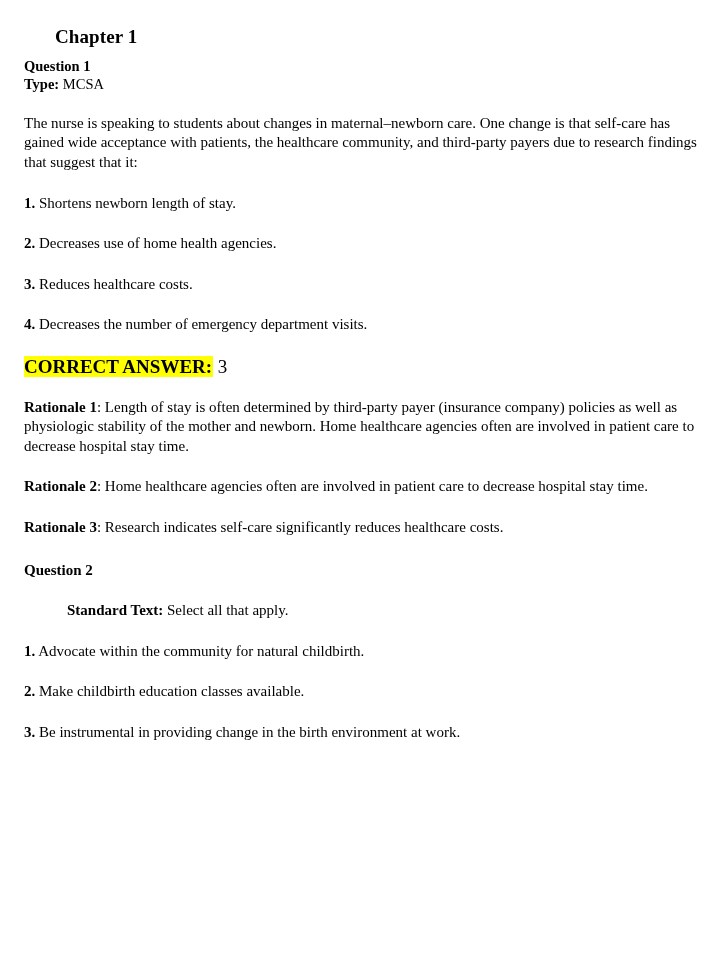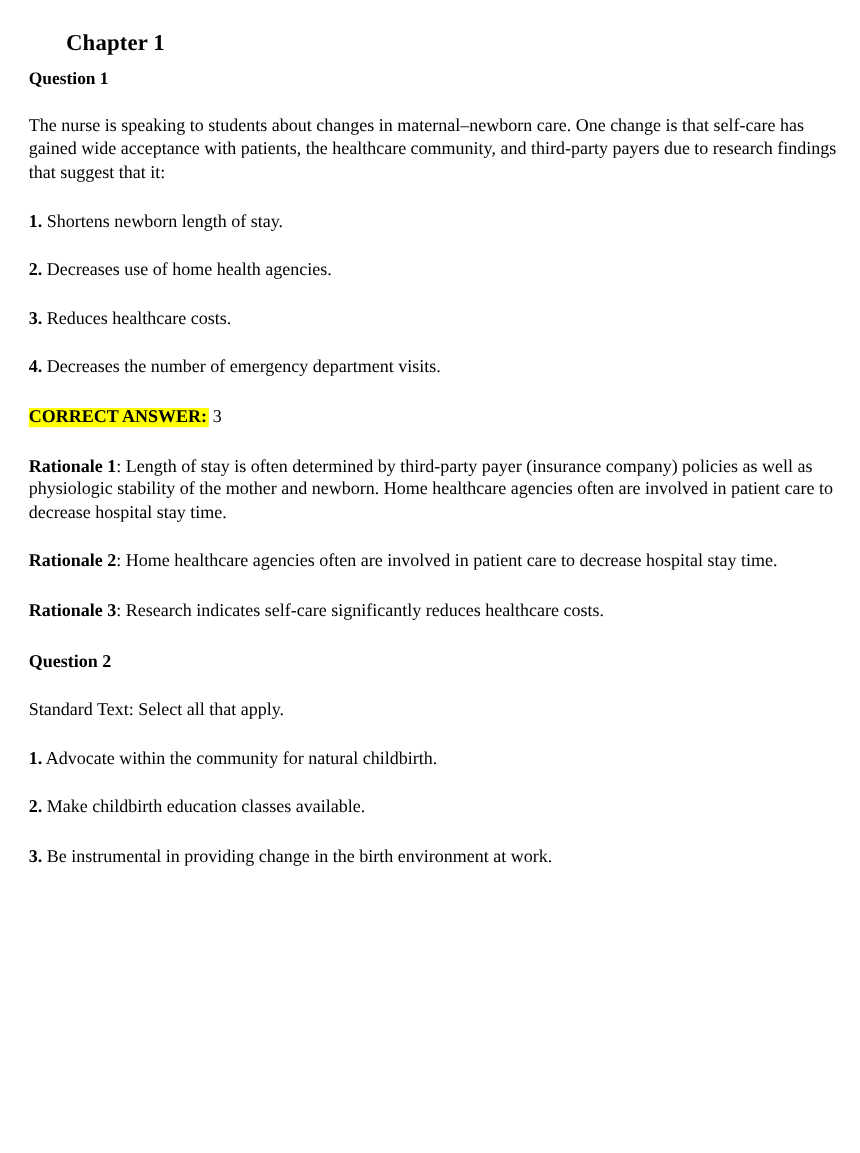--- a/index.html
+++ b/index.html
@@ -51,21 +51,21 @@
   .option {
     font-size: 15px;
     line-height: 19.6px;
     margin: 21px 0 0 0;
     max-width: 686px;
   }
   .option .num {
     font-weight: bold;
   }
   .answer-line {
-    font-size: 15px;
+    font-size: 19px;
     line-height: 19.6px;
     margin: 22px 0 0 0;
   }
   .answer-label {
     font-weight: bold;
     background: #FFFF00;
     padding: 0 1px 0 0;
   }
   .answer-value {
     font-weight: normal;
@@ -82,32 +82,35 @@
     font-size: 15px;
     font-weight: bold;
     line-height: 19.6px;
     margin: 23px 0 0 0;
   }
   .std-text {
     font-size: 15px;
     line-height: 19.6px;
     margin: 21px 0 0 0;
   }
-  .std-text .slbl { font-weight: normal; }
+  .std-text .slbl { font-weight: bold; margin-left: 43px; }
 </style>
 </head>
 <body>
 
 <div class="page">
 
   <h1 class="chapter-title">Chapter 1</h1>
 
   <div class="meta-block">
     <div class="meta-line">
       <span class="lbl">Question 1</span>
+    </div>
+    <div class="meta-line">
+      <span class="lbl">Type:</span><span class="val">&nbsp;</span><span class="val">MCSA</span>
     </div>
   </div>
 
   <p class="stem">The nurse is speaking to students about changes in maternal–newborn care. One change is that self-care has gained wide acceptance with patients, the healthcare community, and third-party payers due to research findings that suggest that it:</p>
 
   <p class="option">
     <span class="num">1.</span>
     <span class="otxt">Shortens newborn length of stay.</span>
   </p>
   <p class="option">

